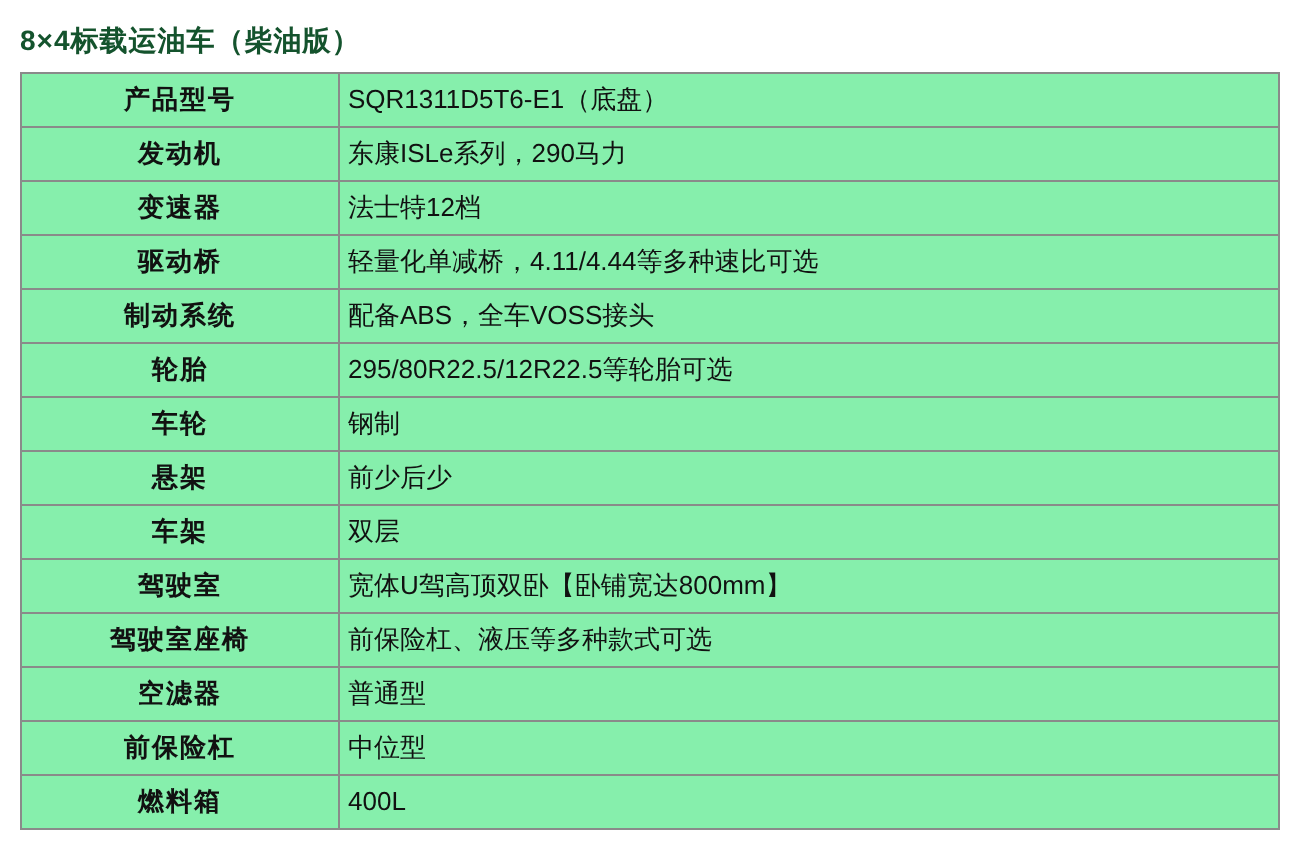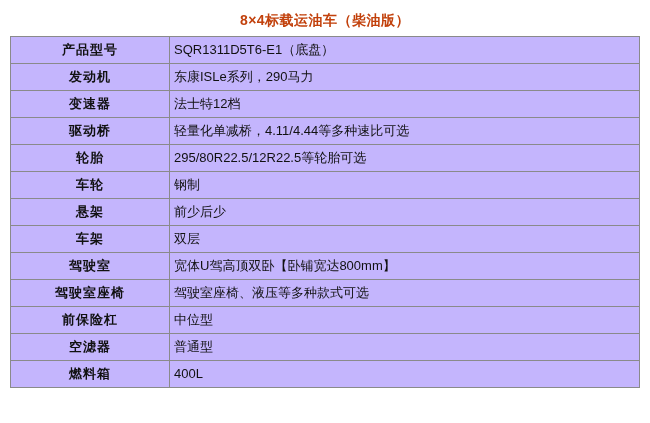--- a/index.html
+++ b/index.html
@@ -14,43 +14,42 @@
     overflow: hidden;
   }
   .sheet {
     width: 650px;
     height: 423px;
     box-sizing: border-box;
     padding: 8px 10px 6px 10px;
     background: #ffffff;
   }
   .title {
-    text-align: center;
     font-size: 14px;
     font-weight: bold;
-    color: #c2410c;
+    color: #14532d;
     letter-spacing: 0.5px;
     padding: 3px 0 7px 0;
     line-height: 18px;
   }
   table.spec {
     border-collapse: collapse;
     width: 630px;
     table-layout: fixed;
     border: 1px solid #7a7a7a;
   }
   table.spec td {
     border: 1px solid #8a8a8a;
     height: 26px;
     padding: 0 4px;
     font-size: 13px;
     color: #111111;
     line-height: 16px;
     vertical-align: middle;
-    background: #c4b5fd;
+    background: #86efac;
   }
   td.label {
     width: 150px;
     text-align: center;
     font-weight: bold;
     color: #111111;
     letter-spacing: 1px;
   }
   td.value {
     text-align: left;
@@ -76,20 +75,24 @@
       </tr>
       <tr>
         <td class="label">变速器</td>
         <td class="value">法士特12档</td>
       </tr>
       <tr>
         <td class="label">驱动桥</td>
         <td class="value">轻量化单减桥，4.11/4.44等多种速比可选</td>
       </tr>
       <tr>
+        <td class="label">制动系统</td>
+        <td class="value">配备ABS，全车VOSS接头</td>
+      </tr>
+      <tr>
         <td class="label">轮胎</td>
         <td class="value">295/80R22.5/12R22.5等轮胎可选</td>
       </tr>
       <tr>
         <td class="label">车轮</td>
         <td class="value">钢制</td>
       </tr>
       <tr>
         <td class="label">悬架</td>
         <td class="value">前少后少</td>
@@ -97,29 +100,29 @@
       <tr>
         <td class="label">车架</td>
         <td class="value">双层</td>
       </tr>
       <tr>
         <td class="label">驾驶室</td>
         <td class="value">宽体U驾高顶双卧【卧铺宽达800mm】</td>
       </tr>
       <tr>
         <td class="label">驾驶室座椅</td>
-        <td class="value">驾驶室座椅、液压等多种款式可选</td>
+        <td class="value">前保险杠、液压等多种款式可选</td>
+      </tr>
+      <tr>
+        <td class="label">空滤器</td>
+        <td class="value">普通型</td>
       </tr>
       <tr>
         <td class="label">前保险杠</td>
         <td class="value">中位型</td>
-      </tr>
-      <tr>
-        <td class="label">空滤器</td>
-        <td class="value">普通型</td>
       </tr>
       <tr>
         <td class="label">燃料箱</td>
         <td class="value">400L</td>
       </tr>
     </tbody>
   </table>
 
 </div>
 

